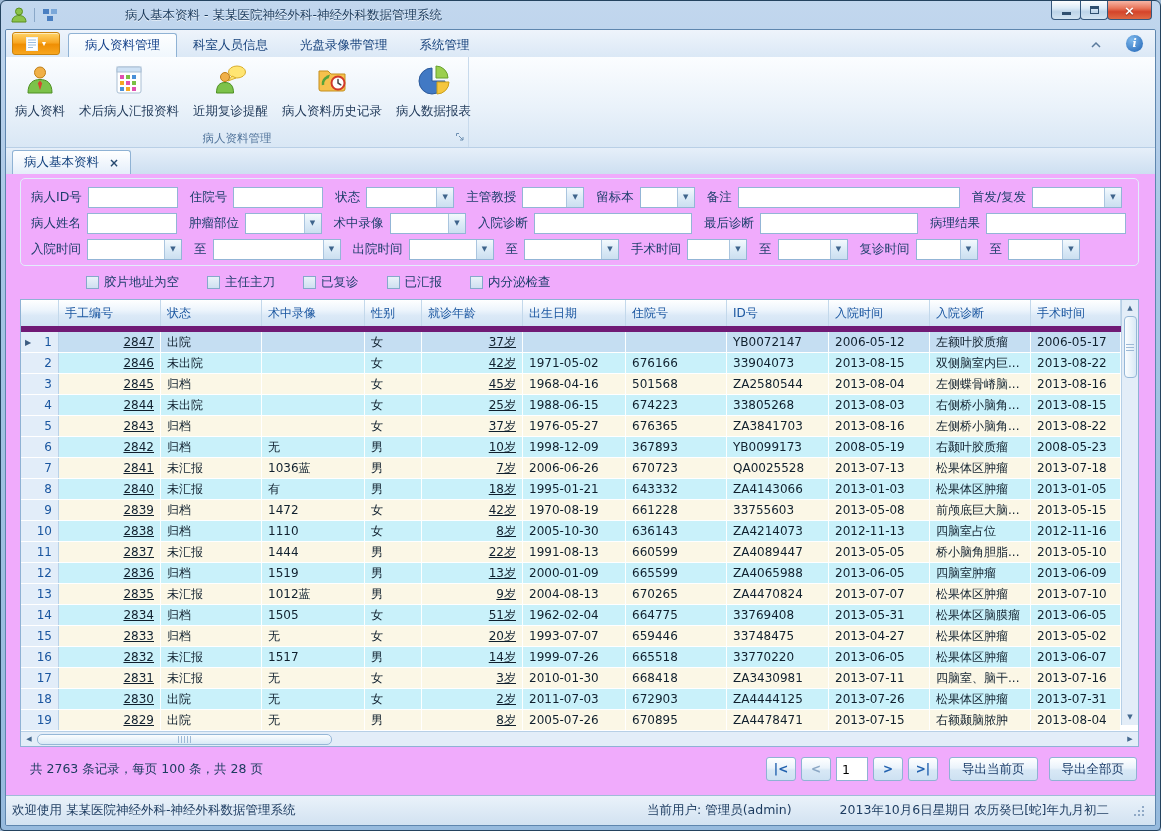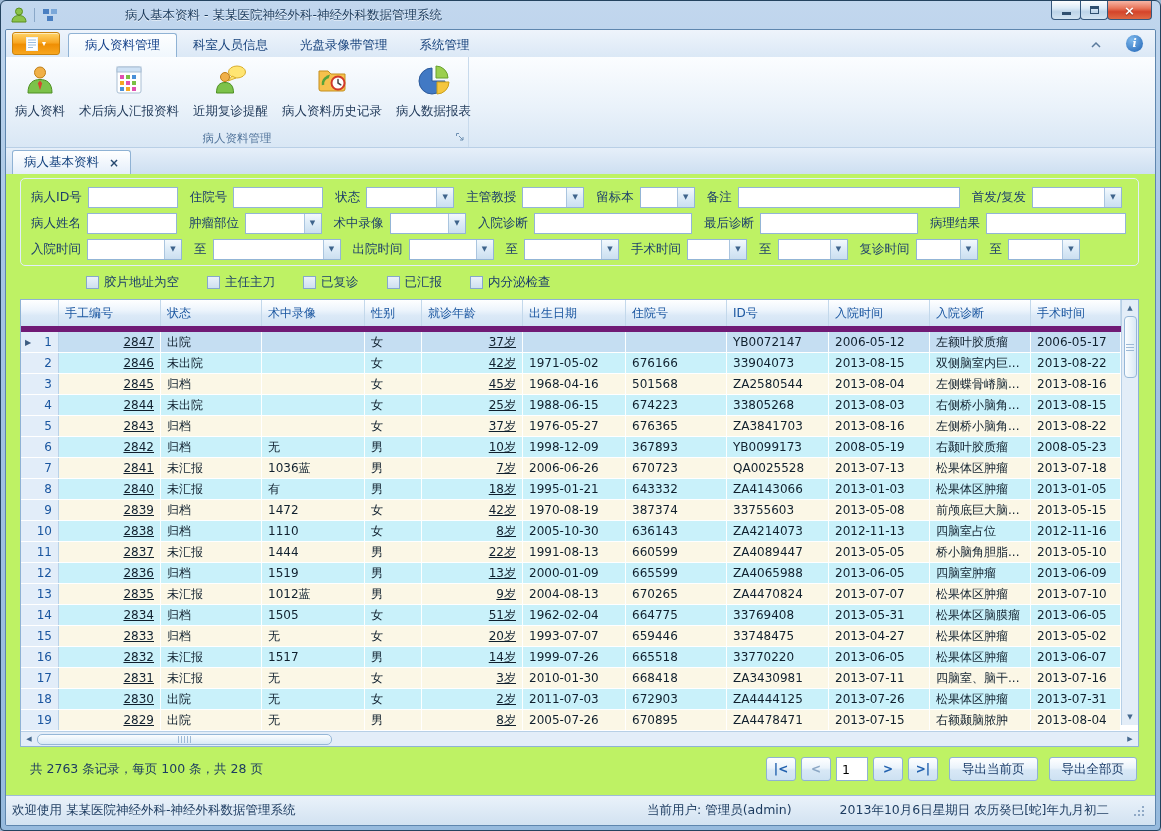--- a/index.html
+++ b/index.html
@@ -49,21 +49,21 @@
   .rfoot{height:17px;display:flex;align-items:center;justify-content:center;font-size:11.5px;color:#51749b;position:relative;}
   .launcher{position:absolute;right:3px;bottom:2px;}
   
   .doc-tabs{height:26px;background:linear-gradient(#e6eff9,#cddff1);display:flex;align-items:flex-end;
     padding-left:6px;flex:0 0 auto;}
   .dtab{height:24px;box-sizing:border-box;display:flex;align-items:center;gap:10px;padding:0 11px;
     background:linear-gradient(#ffffff,#e4eefa);border:1px solid #8fb2d4;border-bottom:none;border-radius:3px 3px 0 0;
     font-size:12.5px;color:#14427f;}
   .dtab .x{color:#27496f;font-weight:bold;font-size:12px;line-height:1;}
   
-  .page{flex:1;background:#bef264;padding:4px 16px 0 14px;min-height:0;display:flex;flex-direction:column;}
+  .page{flex:1;background:#f0abfc;padding:4px 16px 0 14px;min-height:0;display:flex;flex-direction:column;}
   .filter-box{border:1px solid #e2eefa;border-radius:5px;padding:5px 0 3px;}
   .f-row{display:flex;align-items:center;height:26px;padding-left:10px;white-space:nowrap;overflow:hidden;}
   .f-row label{font-size:12.5px;color:#1c3e6b;margin-right:6px;}
   .f-row .txt,.f-row .combo{margin-right:12px;}
   .txt{height:21px;box-sizing:border-box;border:1px solid #93b5d6;padding:0 3px;font-size:12px;background:#fff;}
   .combo{display:inline-flex;height:21px;box-sizing:border-box;border:1px solid #93b5d6;background:#fff;}
   .cf{flex:1;}
   .cbtn{width:16px;display:flex;align-items:center;justify-content:center;font-size:7px;color:#3e648c;
     background:linear-gradient(#f4f9fd,#dcebf7 50%,#cbdff0);border-left:1px solid #aac5df;}
   .chk-row{display:flex;align-items:center;height:33px;padding:0 4px 0 66px;}
@@ -520,21 +520,21 @@
                 <div class="gr cream">
                   <div class="gi gc0">
                     <span class="rnum">9</span>
                   </div>
                   <div class="gd gc1 num">2839</div>
                   <div class="gd gc2">归档</div>
                   <div class="gd gc3">1472</div>
                   <div class="gd gc4">女</div>
                   <div class="gd gc5 num">42岁</div>
                   <div class="gd gc6">1970-08-19</div>
-                  <div class="gd gc7">387374</div>
+                  <div class="gd gc7">661228</div>
                   <div class="gd gc8">33755603</div>
                   <div class="gd gc9">2013-05-08</div>
                   <div class="gd gc10">前颅底巨大脑...</div>
                   <div class="gd gc11">2013-05-15</div>
                 </div>
                 <div class="gr cyan">
                   <div class="gi gc0">
                     <span class="rnum">10</span>
                   </div>
                   <div class="gd gc1 num">2838</div>

